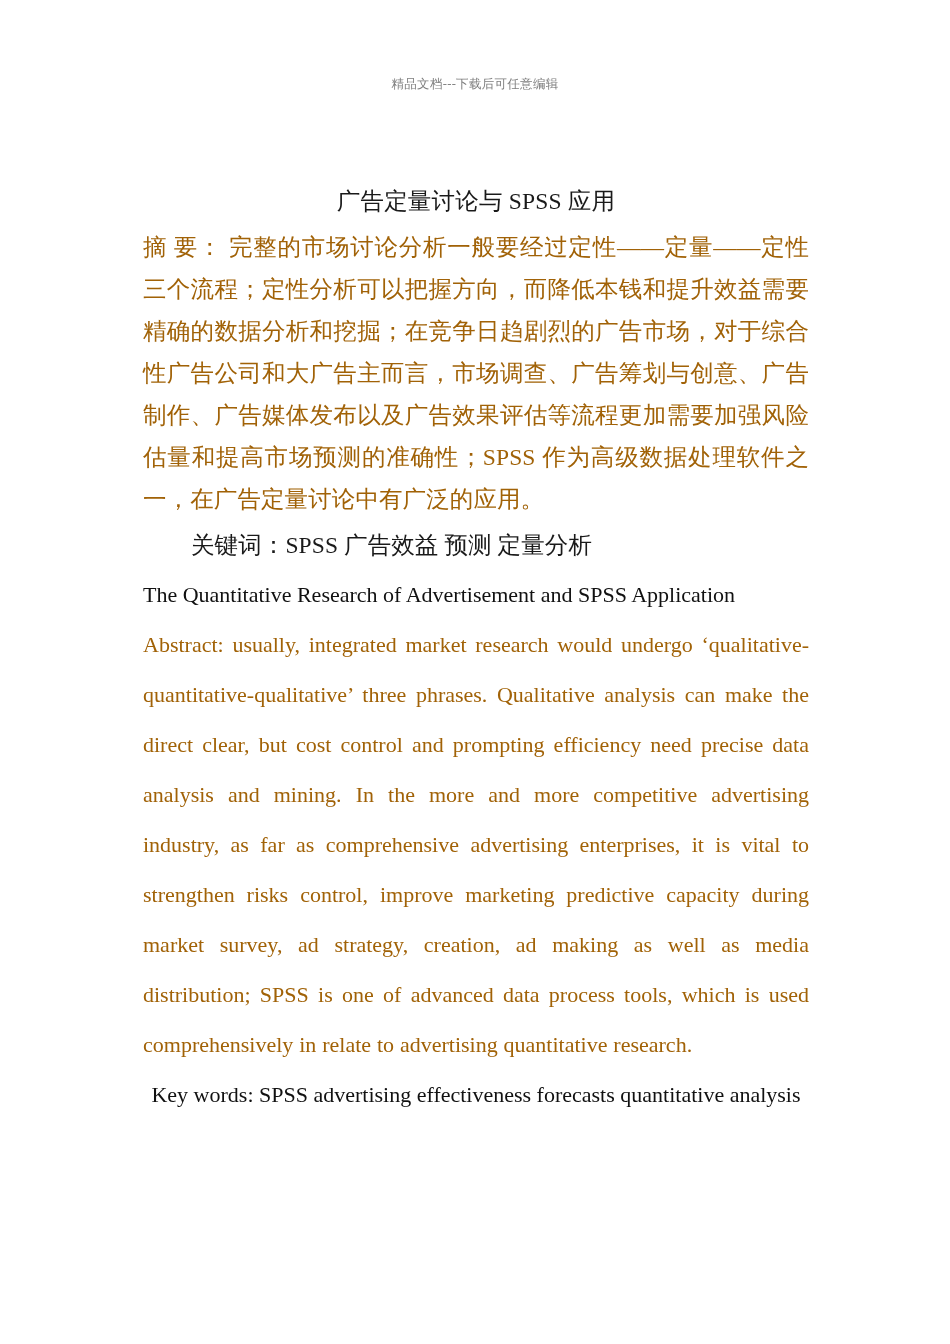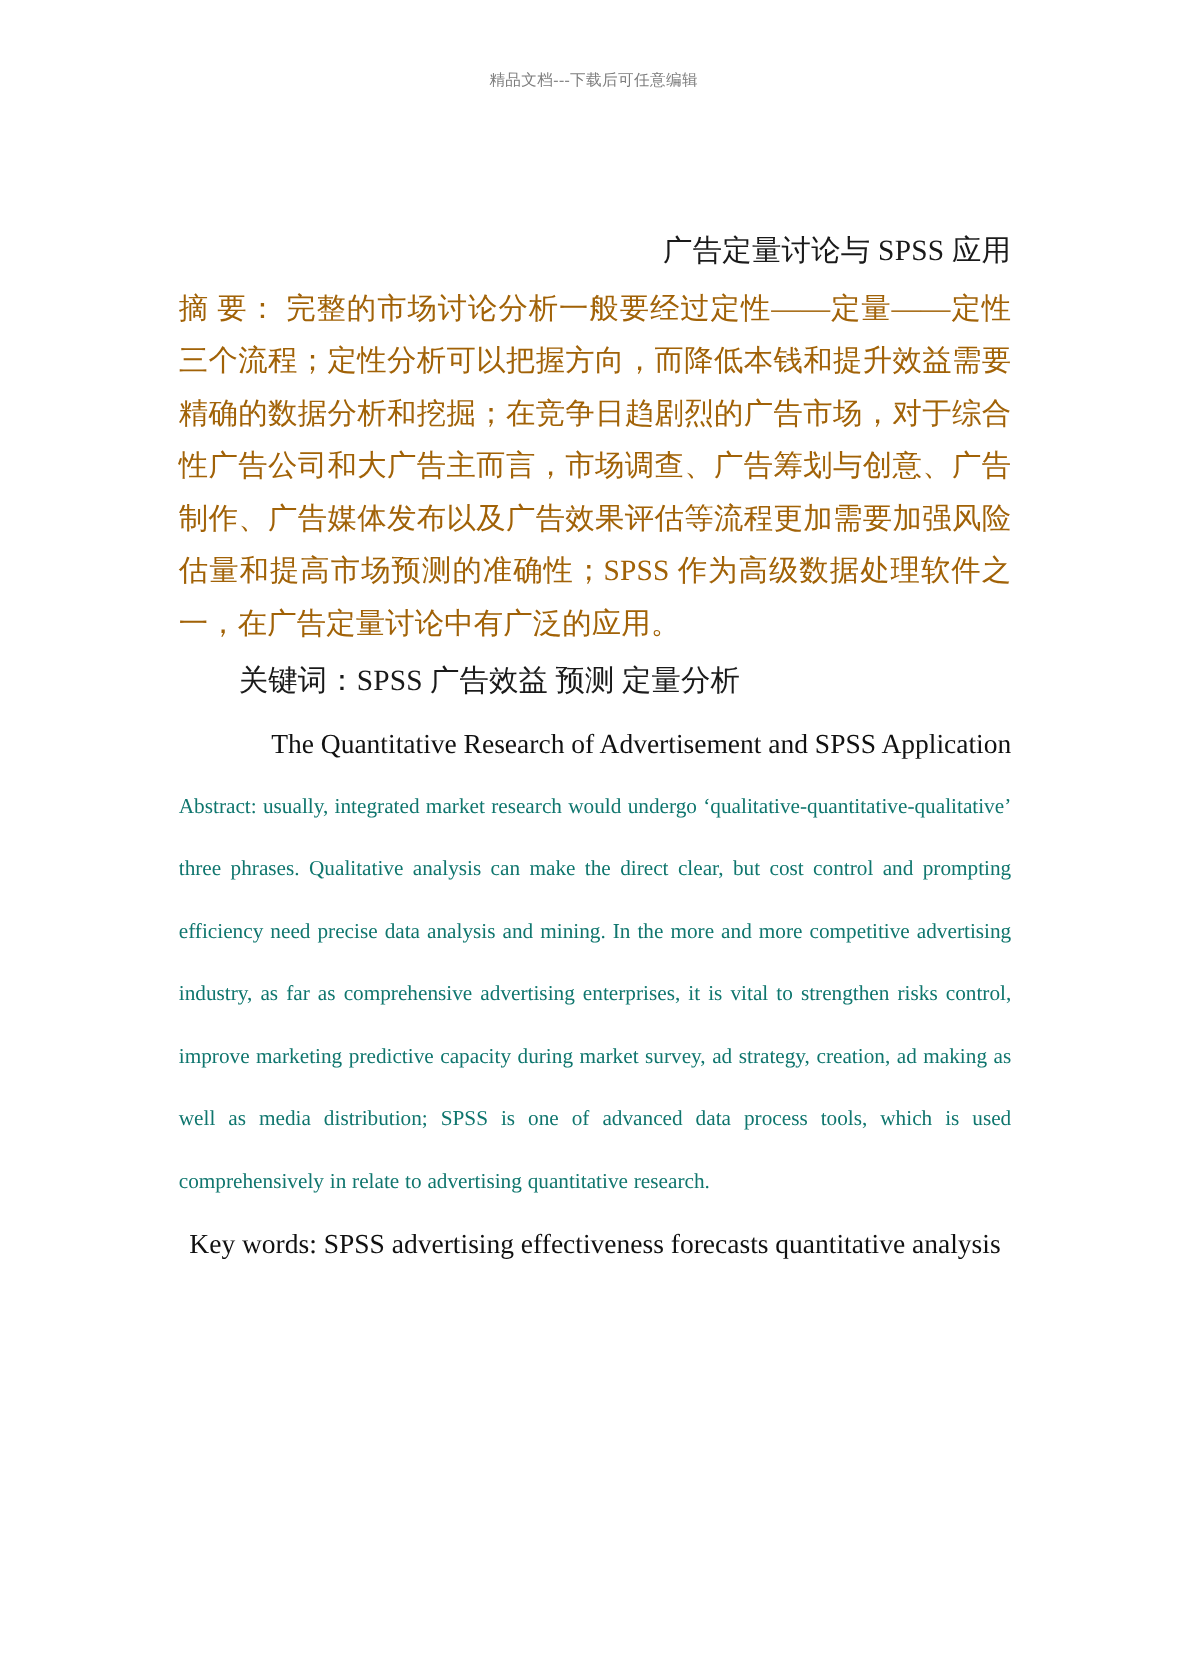--- a/index.html
+++ b/index.html
@@ -20,21 +20,21 @@
     height: 1344px;
     margin: 0 auto;
     background: #ffffff;
     overflow: hidden;
     box-sizing: border-box;
   }
 
   
   .doc-header {
     position: absolute;
-    top: 56px;
+    top: 76px;
     left: 0;
     width: 950px;
     text-align: center;
     font-family: "Liberation Serif", "DejaVu Serif", serif;
     font-size: 12.5px;
     line-height: 16px;
     color: #7d7d7d;
     letter-spacing: 0.3px;
     white-space: nowrap;
   }
@@ -44,21 +44,21 @@
     position: absolute;
     top: 176px;
     left: 143px;
     width: 666px;
   }
 
   .doc-title {
     font-size: 23.5px;
     line-height: 50px;
     color: #1a1a1a;
-    text-align: right;
+    text-align: center;
     letter-spacing: 0.2px;
     white-space: nowrap;
   }
 
   .cn-para {
     font-size: 23.5px;
     line-height: 42px;
     color: #a16207;
     text-align: justify;
     text-align-last: left;
@@ -73,28 +73,28 @@
     text-align: left;
     letter-spacing: 0.1px;
     white-space: nowrap;
     margin-left: 48px;
   }
 
   .en-title {
     font-size: 22px;
     line-height: 50px;
     color: #111111;
-    text-align: right;
+    text-align: left;
     white-space: nowrap;
   }
 
   .en-para {
-    font-size: 17px;
+    font-size: 22px;
     line-height: 50px;
-    color: #0f766e;
+    color: #a16207;
     text-align: justify;
     text-align-last: left;
     hyphens: manual;
   }
 
   .en-line {
     font-size: 22px;
     line-height: 50px;
     color: #111111;
     text-align: center;

